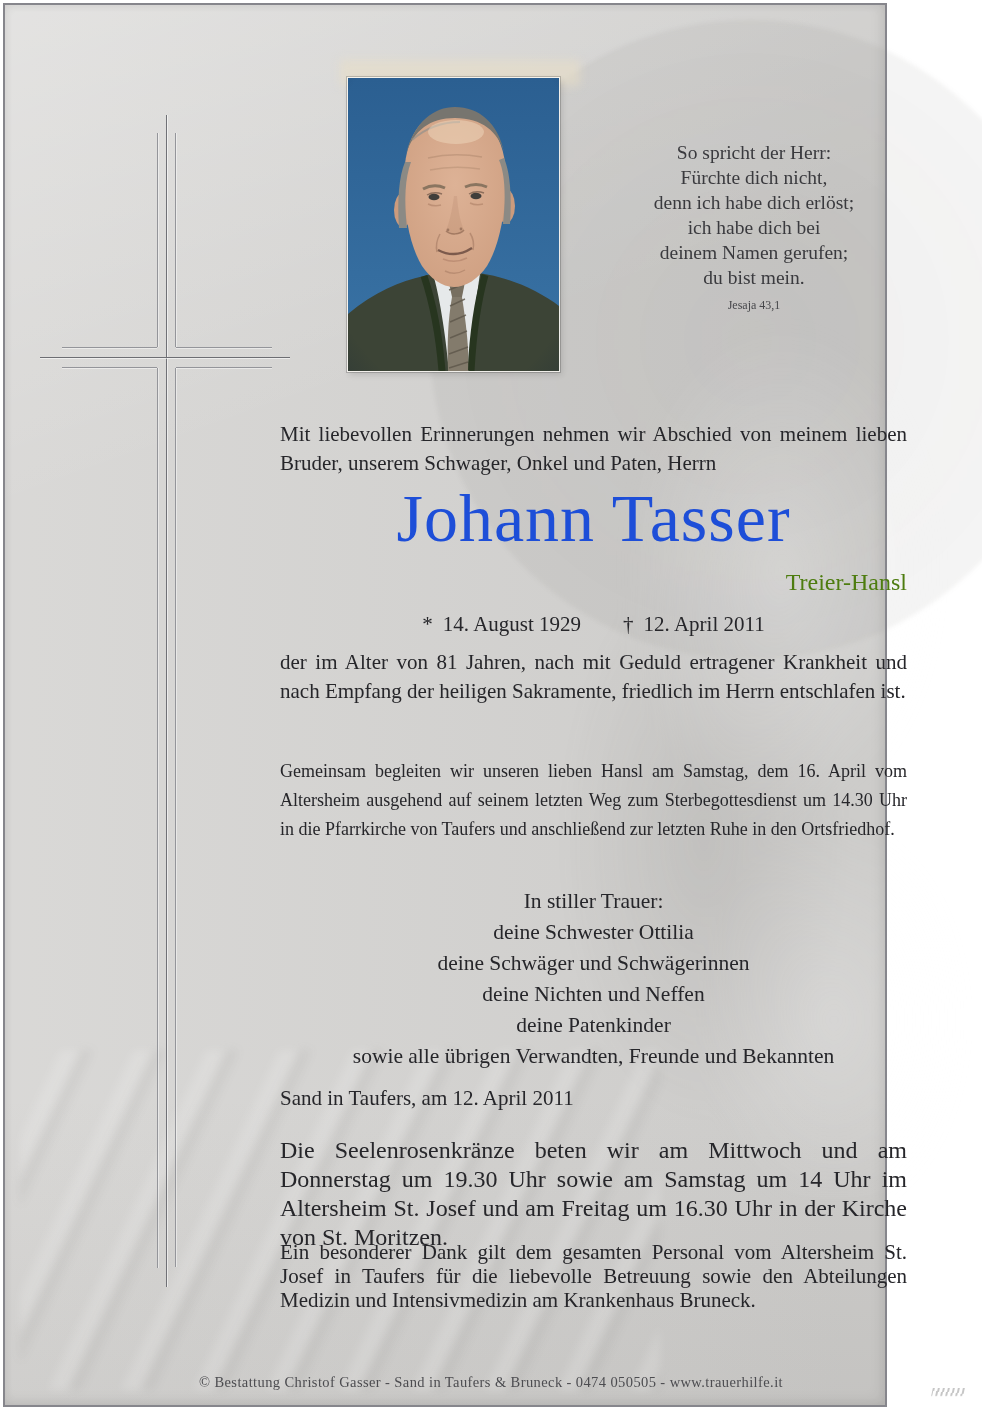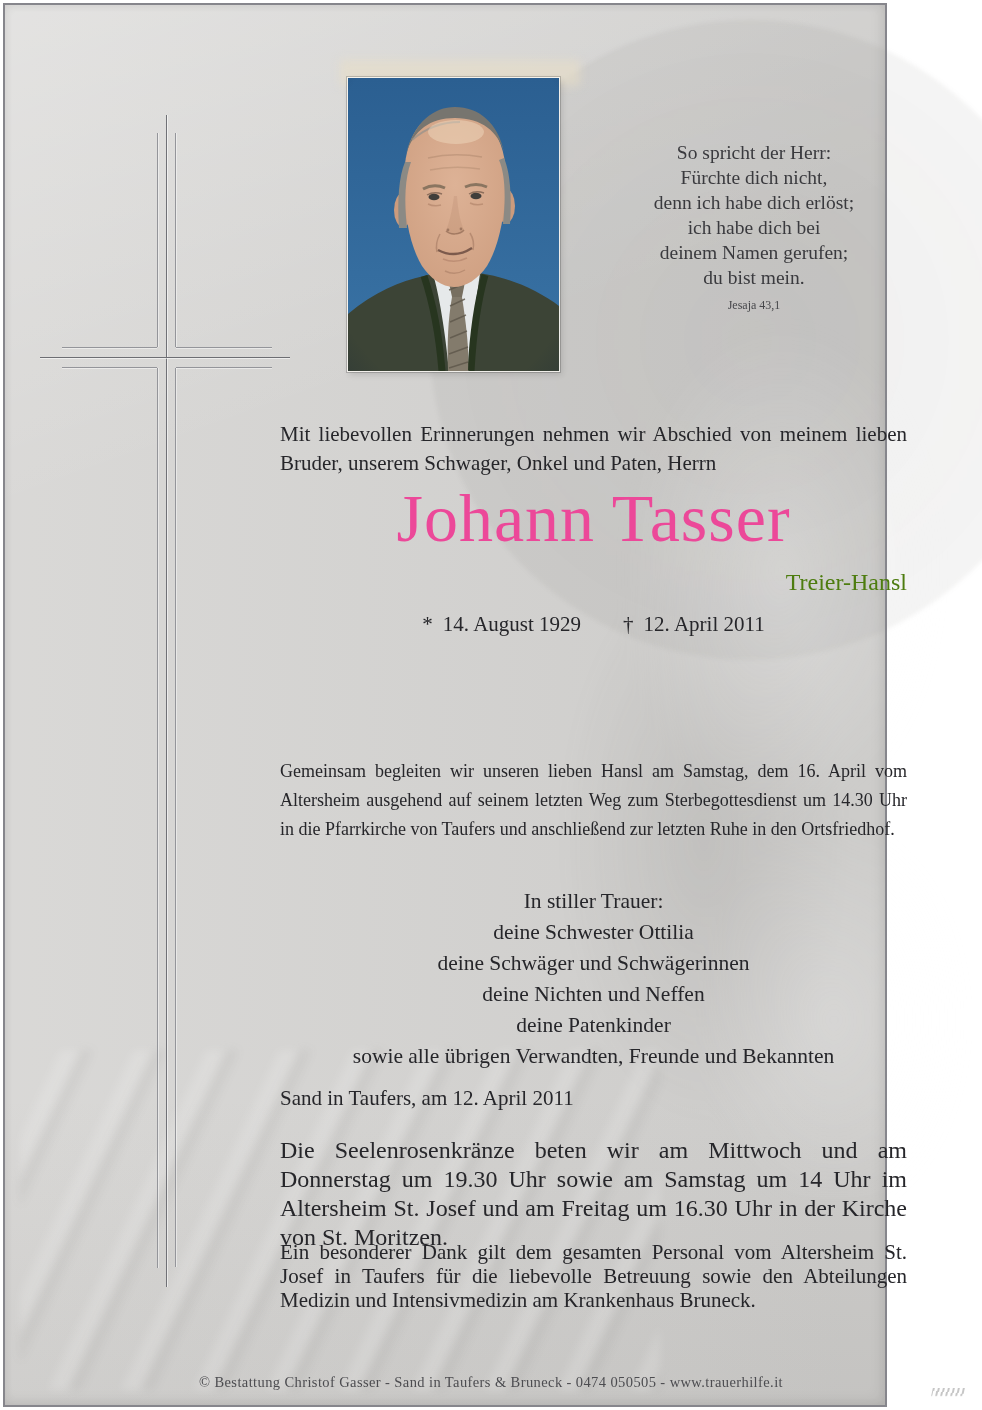--- a/index.html
+++ b/index.html
@@ -45,21 +45,21 @@
   .photo{position:absolute;left:347px;top:77px;width:211px;height:293px;z-index:3;
     border:1px solid rgba(250,248,242,0.8);box-shadow:0 0 0 1px rgba(0,0,0,0.18), 2px 3px 6px rgba(0,0,0,0.12);}
   .photo svg{display:block;}
 
   
   .tx{position:absolute;z-index:4;color:#26262a;}
   .quote{left:594px;top:140px;width:320px;text-align:center;font-size:19.5px;line-height:25px;color:#3a3a3e;}
   .quote-src{font-size:12px;margin-top:3px;color:#47474b;}
   .col{left:280px;width:627px;}
   .intro{top:420px;font-size:21px;line-height:29px;text-align:justify;}
-  .name{top:476px;font-size:68px;line-height:84px;text-align:center;color:#ec4899;letter-spacing:1px;}
+  .name{top:476px;font-size:68px;line-height:84px;text-align:center;color:#1d4ed8;letter-spacing:1px;}
   .nick{top:562px;font-size:24px;line-height:40px;text-align:right;color:#4d7c0f;}
   .dates{top:610px;font-size:21px;line-height:28px;text-align:center;}
   .dates .grp{display:inline-block;white-space:nowrap;}
   .dates .gap{display:inline-block;width:42px;}
   .sym{display:inline-block;margin-right:10px;}
   .p1{top:648px;font-size:21px;line-height:29px;text-align:justify;}
   .p2{top:757px;font-size:18px;line-height:29px;text-align:justify;}
   .mourn{top:886px;font-size:21.5px;line-height:31px;text-align:center;}
   .dateline{top:1086px;font-size:21px;text-align:left;}
   .p3{top:1136px;font-size:24px;line-height:29px;text-align:justify;}
@@ -184,20 +184,21 @@
   </div>
 
   <div class="tx col intro">Mit liebevollen Erinnerungen nehmen wir Abschied von meinem lieben Bruder, unserem Schwager, Onkel und Paten, Herrn</div>
   <div class="tx col name">Johann Tasser</div>
   <div class="tx col nick">Treier-Hansl</div>
 
   <div class="tx col dates">
     <span class="grp"><span class="sym">*</span><span>14. August 1929</span></span><span class="gap"></span><span class="grp"><span class="sym">†</span><span>12. April 2011</span></span>
   </div>
 
+  <div class="tx col p1">der im Alter von 81 Jahren, nach mit Geduld ertragener Krankheit und nach Empfang der heiligen Sakramente, friedlich im Herrn entschlafen ist.</div>
   <div class="tx col p2">Gemeinsam begleiten wir unseren lieben Hansl am Samstag, dem 16. April vom Altersheim ausgehend auf seinem letzten Weg zum Sterbegottesdienst um 14.30 Uhr in die Pfarrkirche von Taufers und anschließend zur letzten Ruhe in den Ortsfriedhof.</div>
 
   <div class="tx col mourn">
     <div>In stiller Trauer:</div>
     <div>deine Schwester Ottilia</div>
     <div>deine Schwäger und Schwägerinnen</div>
     <div>deine Nichten und Neffen</div>
     <div>deine Patenkinder</div>
     <div>sowie alle übrigen Verwandten, Freunde und Bekannten</div>
   </div>

